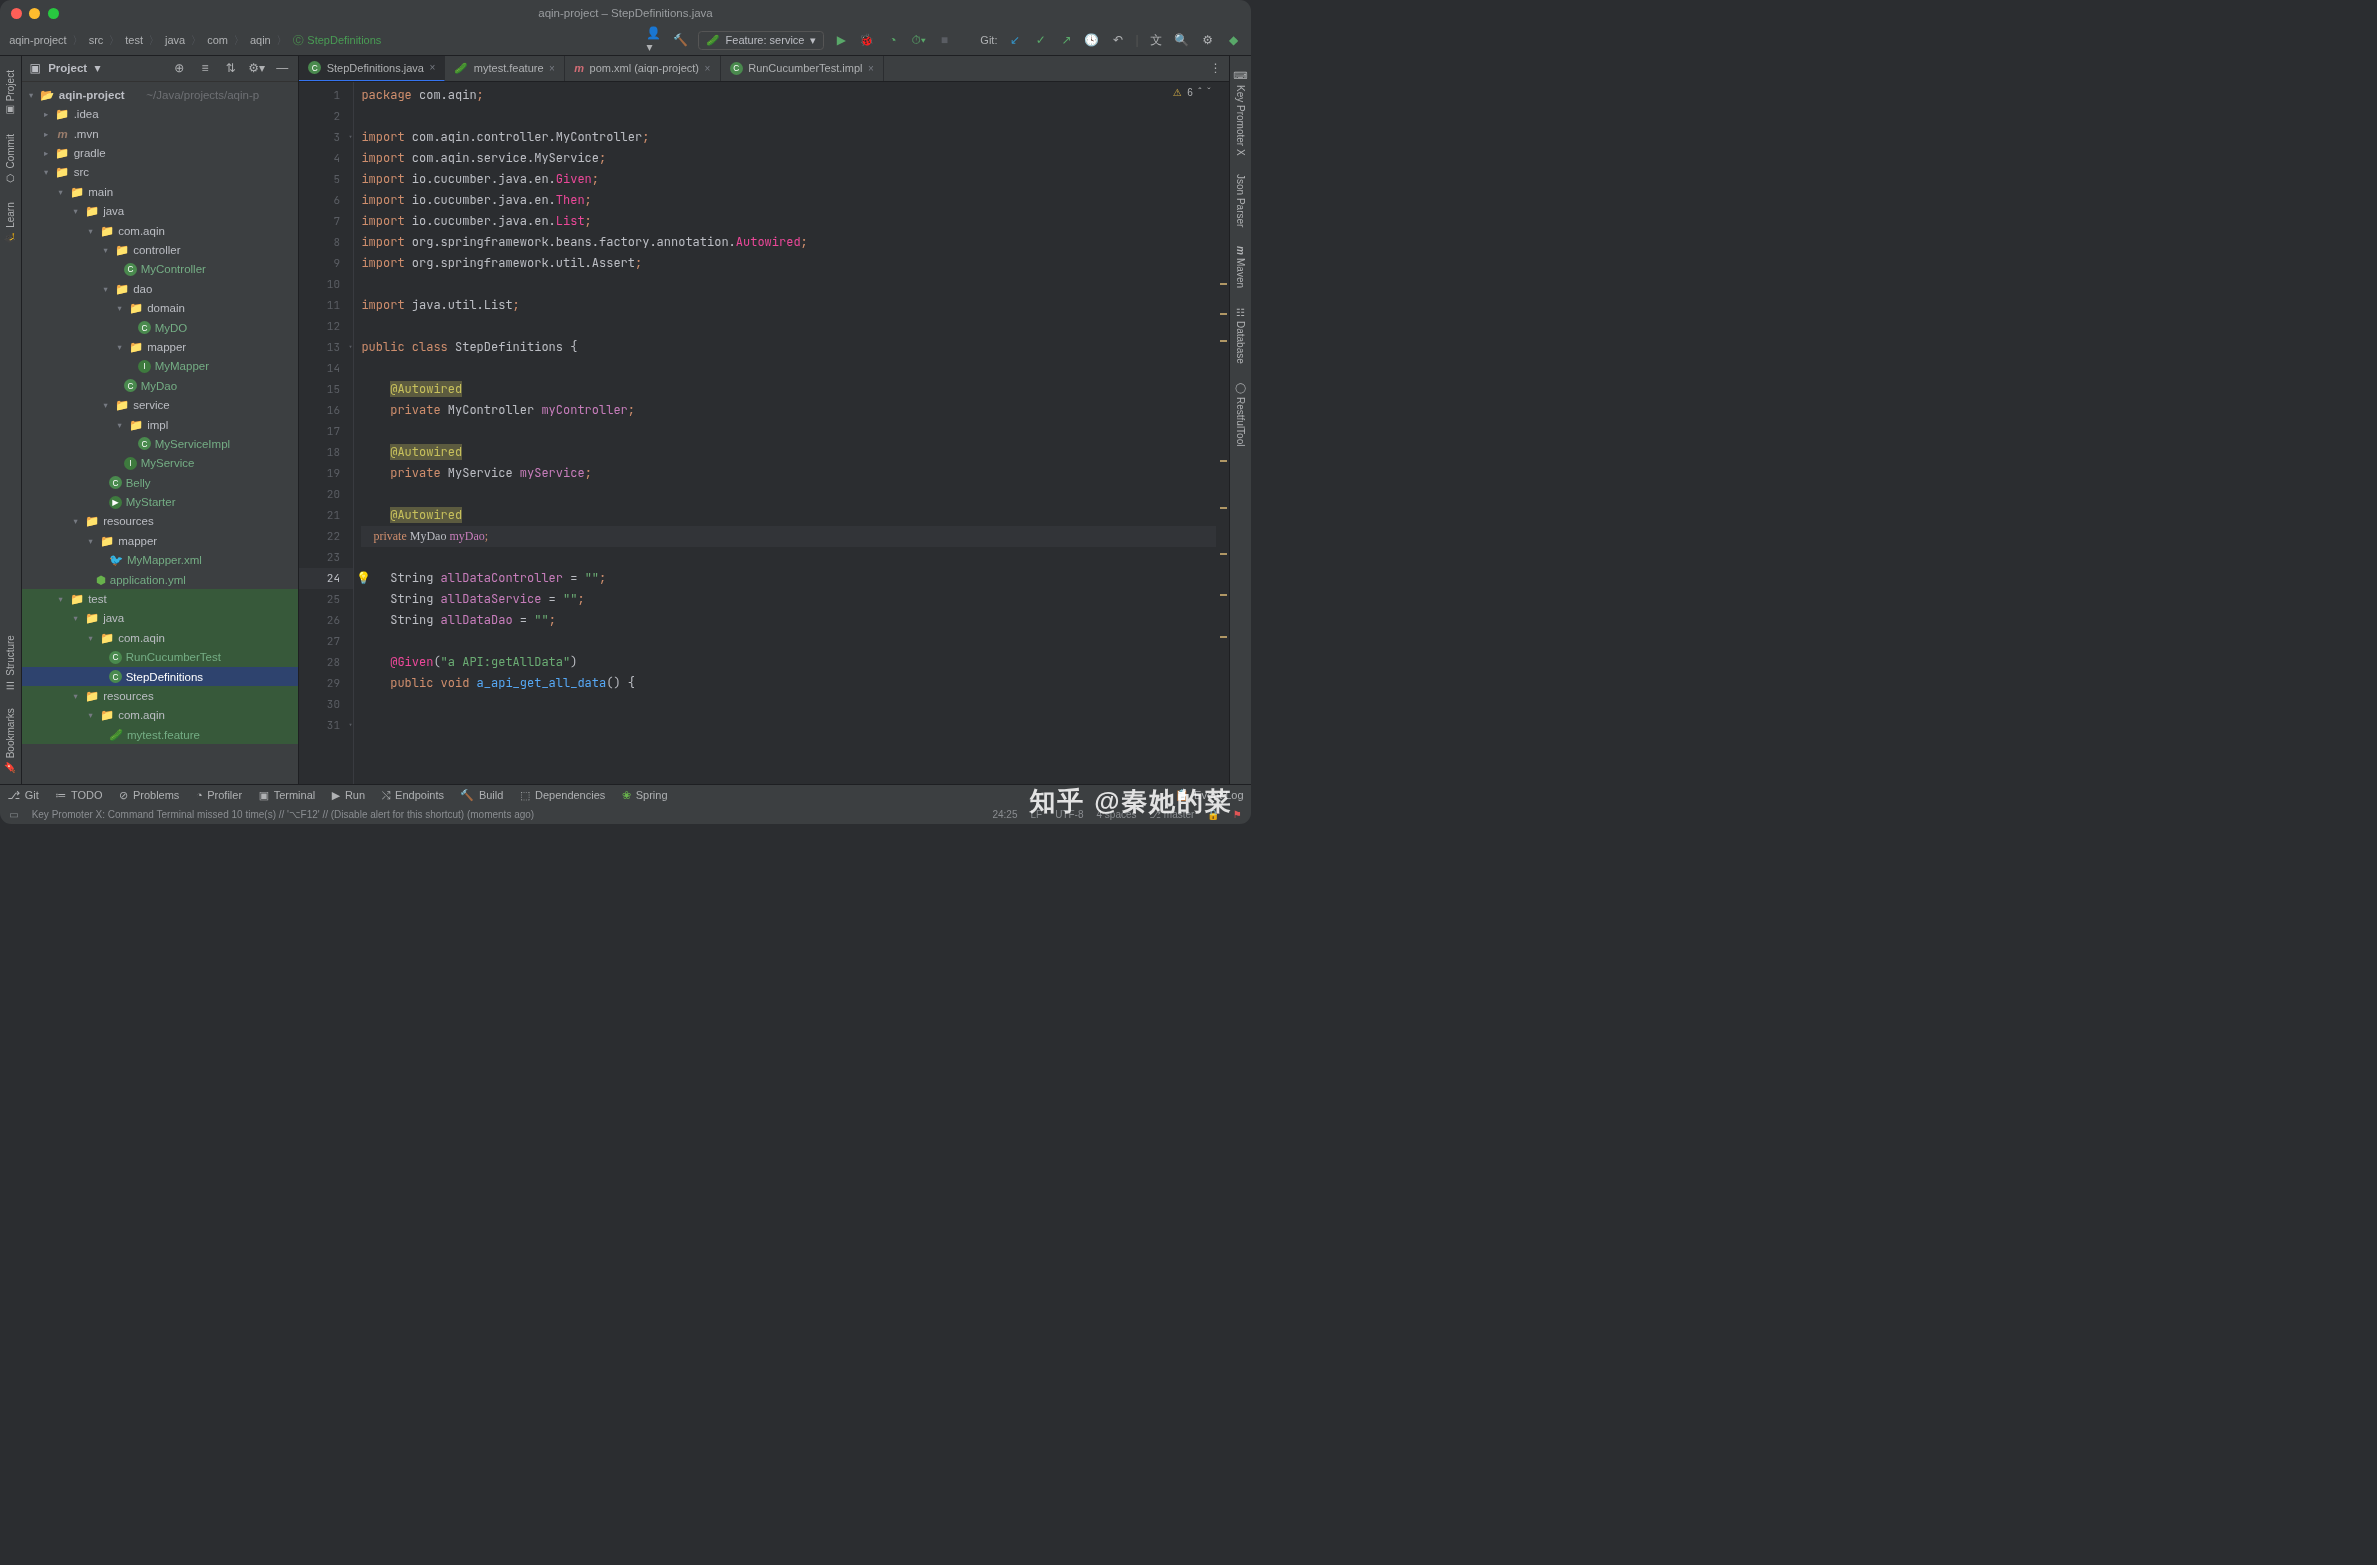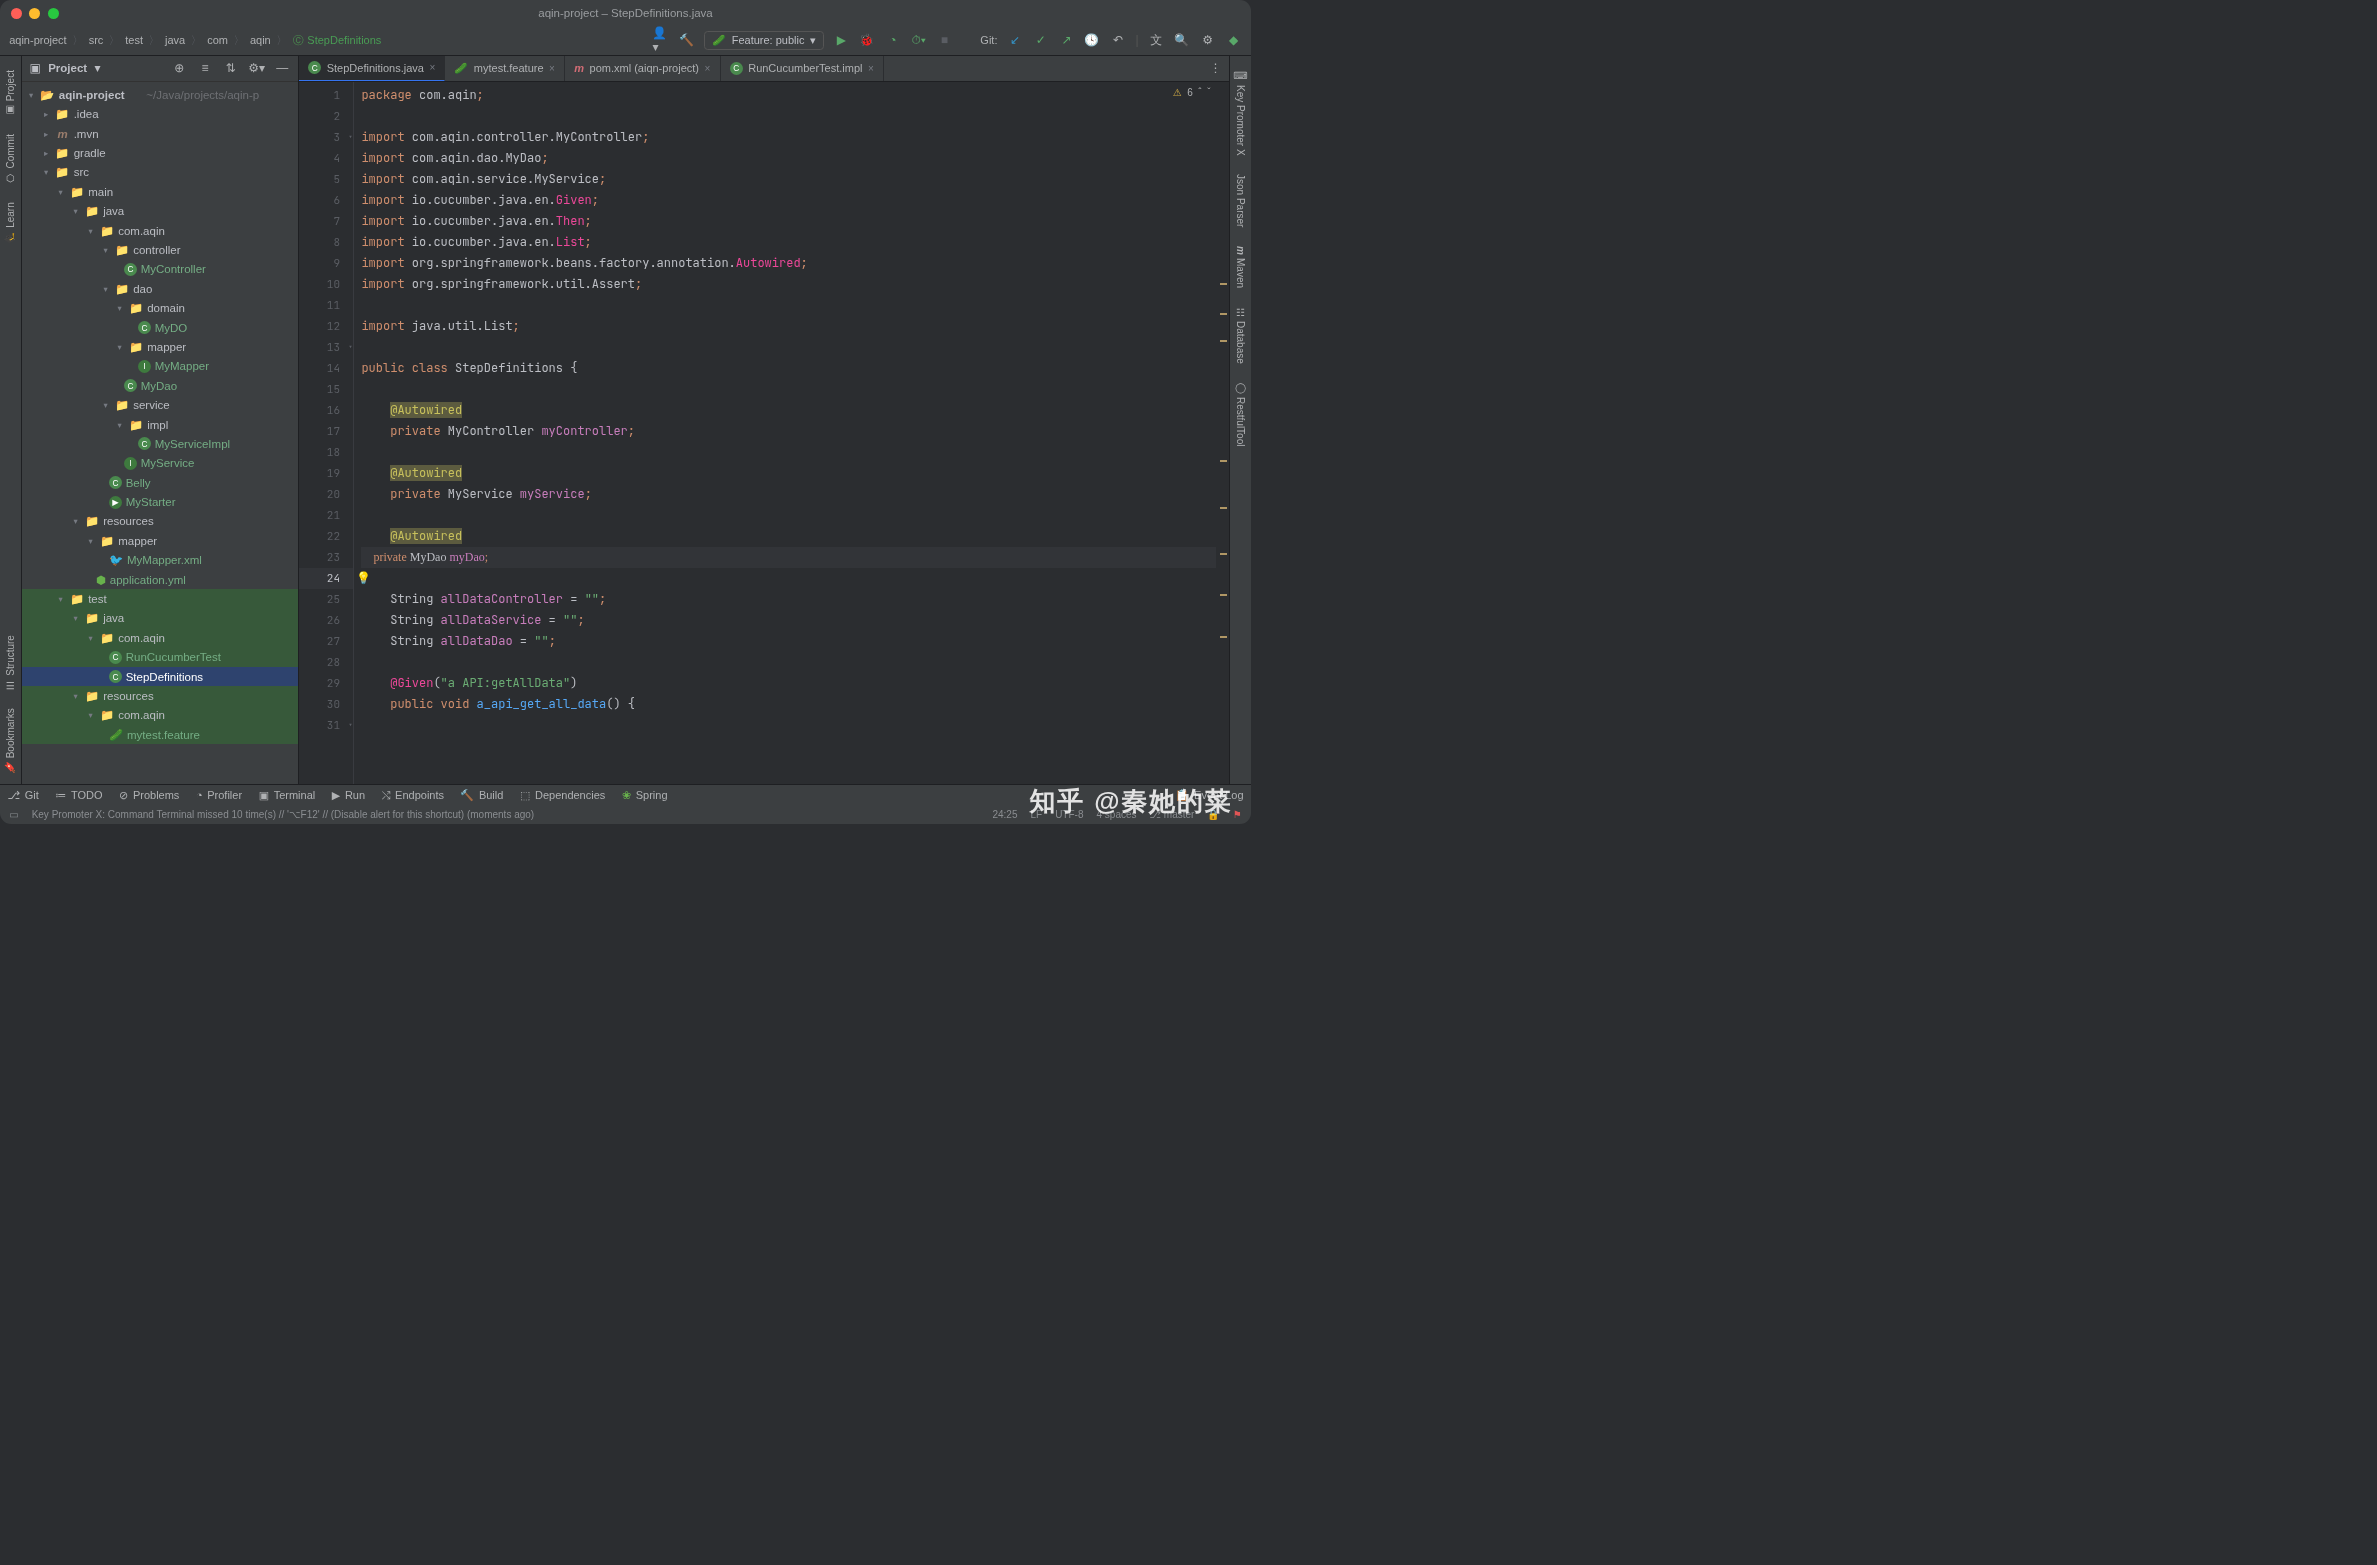--- a/index.html
+++ b/index.html
@@ -313,21 +313,21 @@
     <span>aqin</span>
       <span class="sep">〉</span>
     <span style="color:#4a8a4e">Ⓒ</span>
     <span class="cur">StepDefinitions</span>
   </div>
   <div class="nav-right">
     <span class="icon-btn">👤▾</span>
     <span class="icon-btn play-icon">🔨</span>
     <div class="run-config">
       <span class="cuke">🥒</span>
-      <span>Feature: public</span>
+      <span>Feature: service</span>
       <span>▾</span>
     </div>
     <span class="icon-btn play-icon">▶</span>
     <span class="icon-btn bug-icon">🐞</span>
     <span class="icon-btn" style="color:#59a869">◔</span>
     <span class="icon-btn" style="color:#59a869">⏱▾</span>
     <span class="icon-btn stop-icon">■</span>
     <span style="width:9.2px"></span>
     <span class="git-label">Git:</span>
     <span class="icon-btn git-pull">↙</span>
@@ -599,21 +599,20 @@
           <div class="line-num">27</div>
           <div class="line-num">28</div>
           <div class="line-num">29</div>
           <div class="line-num">30</div>
           <div class="line-num fold-mark">31</div>
       </div>
       <div class="code-col">
         <div class="code-line"><span class="kw">package</span><span class="pkg"> com.aqin</span><span class="pun">;</span></div>
         <div class="code-line"></div>
         <div class="code-line"><span class="kw">import</span><span class="pkg"> com.aqin.controller.MyController</span><span class="pun">;</span></div>
-        <div class="code-line"><span class="kw">import</span><span class="pkg"> com.aqin.dao.MyDao</span><span class="pun">;</span></div>
         <div class="code-line"><span class="kw">import</span><span class="pkg"> com.aqin.service.MyService</span><span class="pun">;</span></div>
         <div class="code-line"><span class="kw">import</span><span class="pkg"> io.cucumber.java.en.</span><span class="ann">Given</span><span class="pun">;</span></div>
         <div class="code-line"><span class="kw">import</span><span class="pkg"> io.cucumber.java.en.</span><span class="ann">Then</span><span class="pun">;</span></div>
         <div class="code-line"><span class="kw">import</span><span class="pkg"> io.cucumber.java.en.</span><span class="ann">List</span><span class="pun">;</span></div>
         <div class="code-line"><span class="kw">import</span><span class="pkg"> org.springframework.beans.factory.annotation.</span><span class="ann">Autowired</span><span class="pun">;</span></div>
         <div class="code-line"><span class="kw">import</span><span class="pkg"> org.springframework.util.Assert</span><span class="pun">;</span></div>
         <div class="code-line"></div>
         <div class="code-line"><span class="kw">import</span><span class="pkg"> java.util.List</span><span class="pun">;</span></div>
         <div class="code-line"></div>
         <div class="code-line"><span class="kw">public class</span><span class="cls"> StepDefinitions </span><span>{</span></div>

